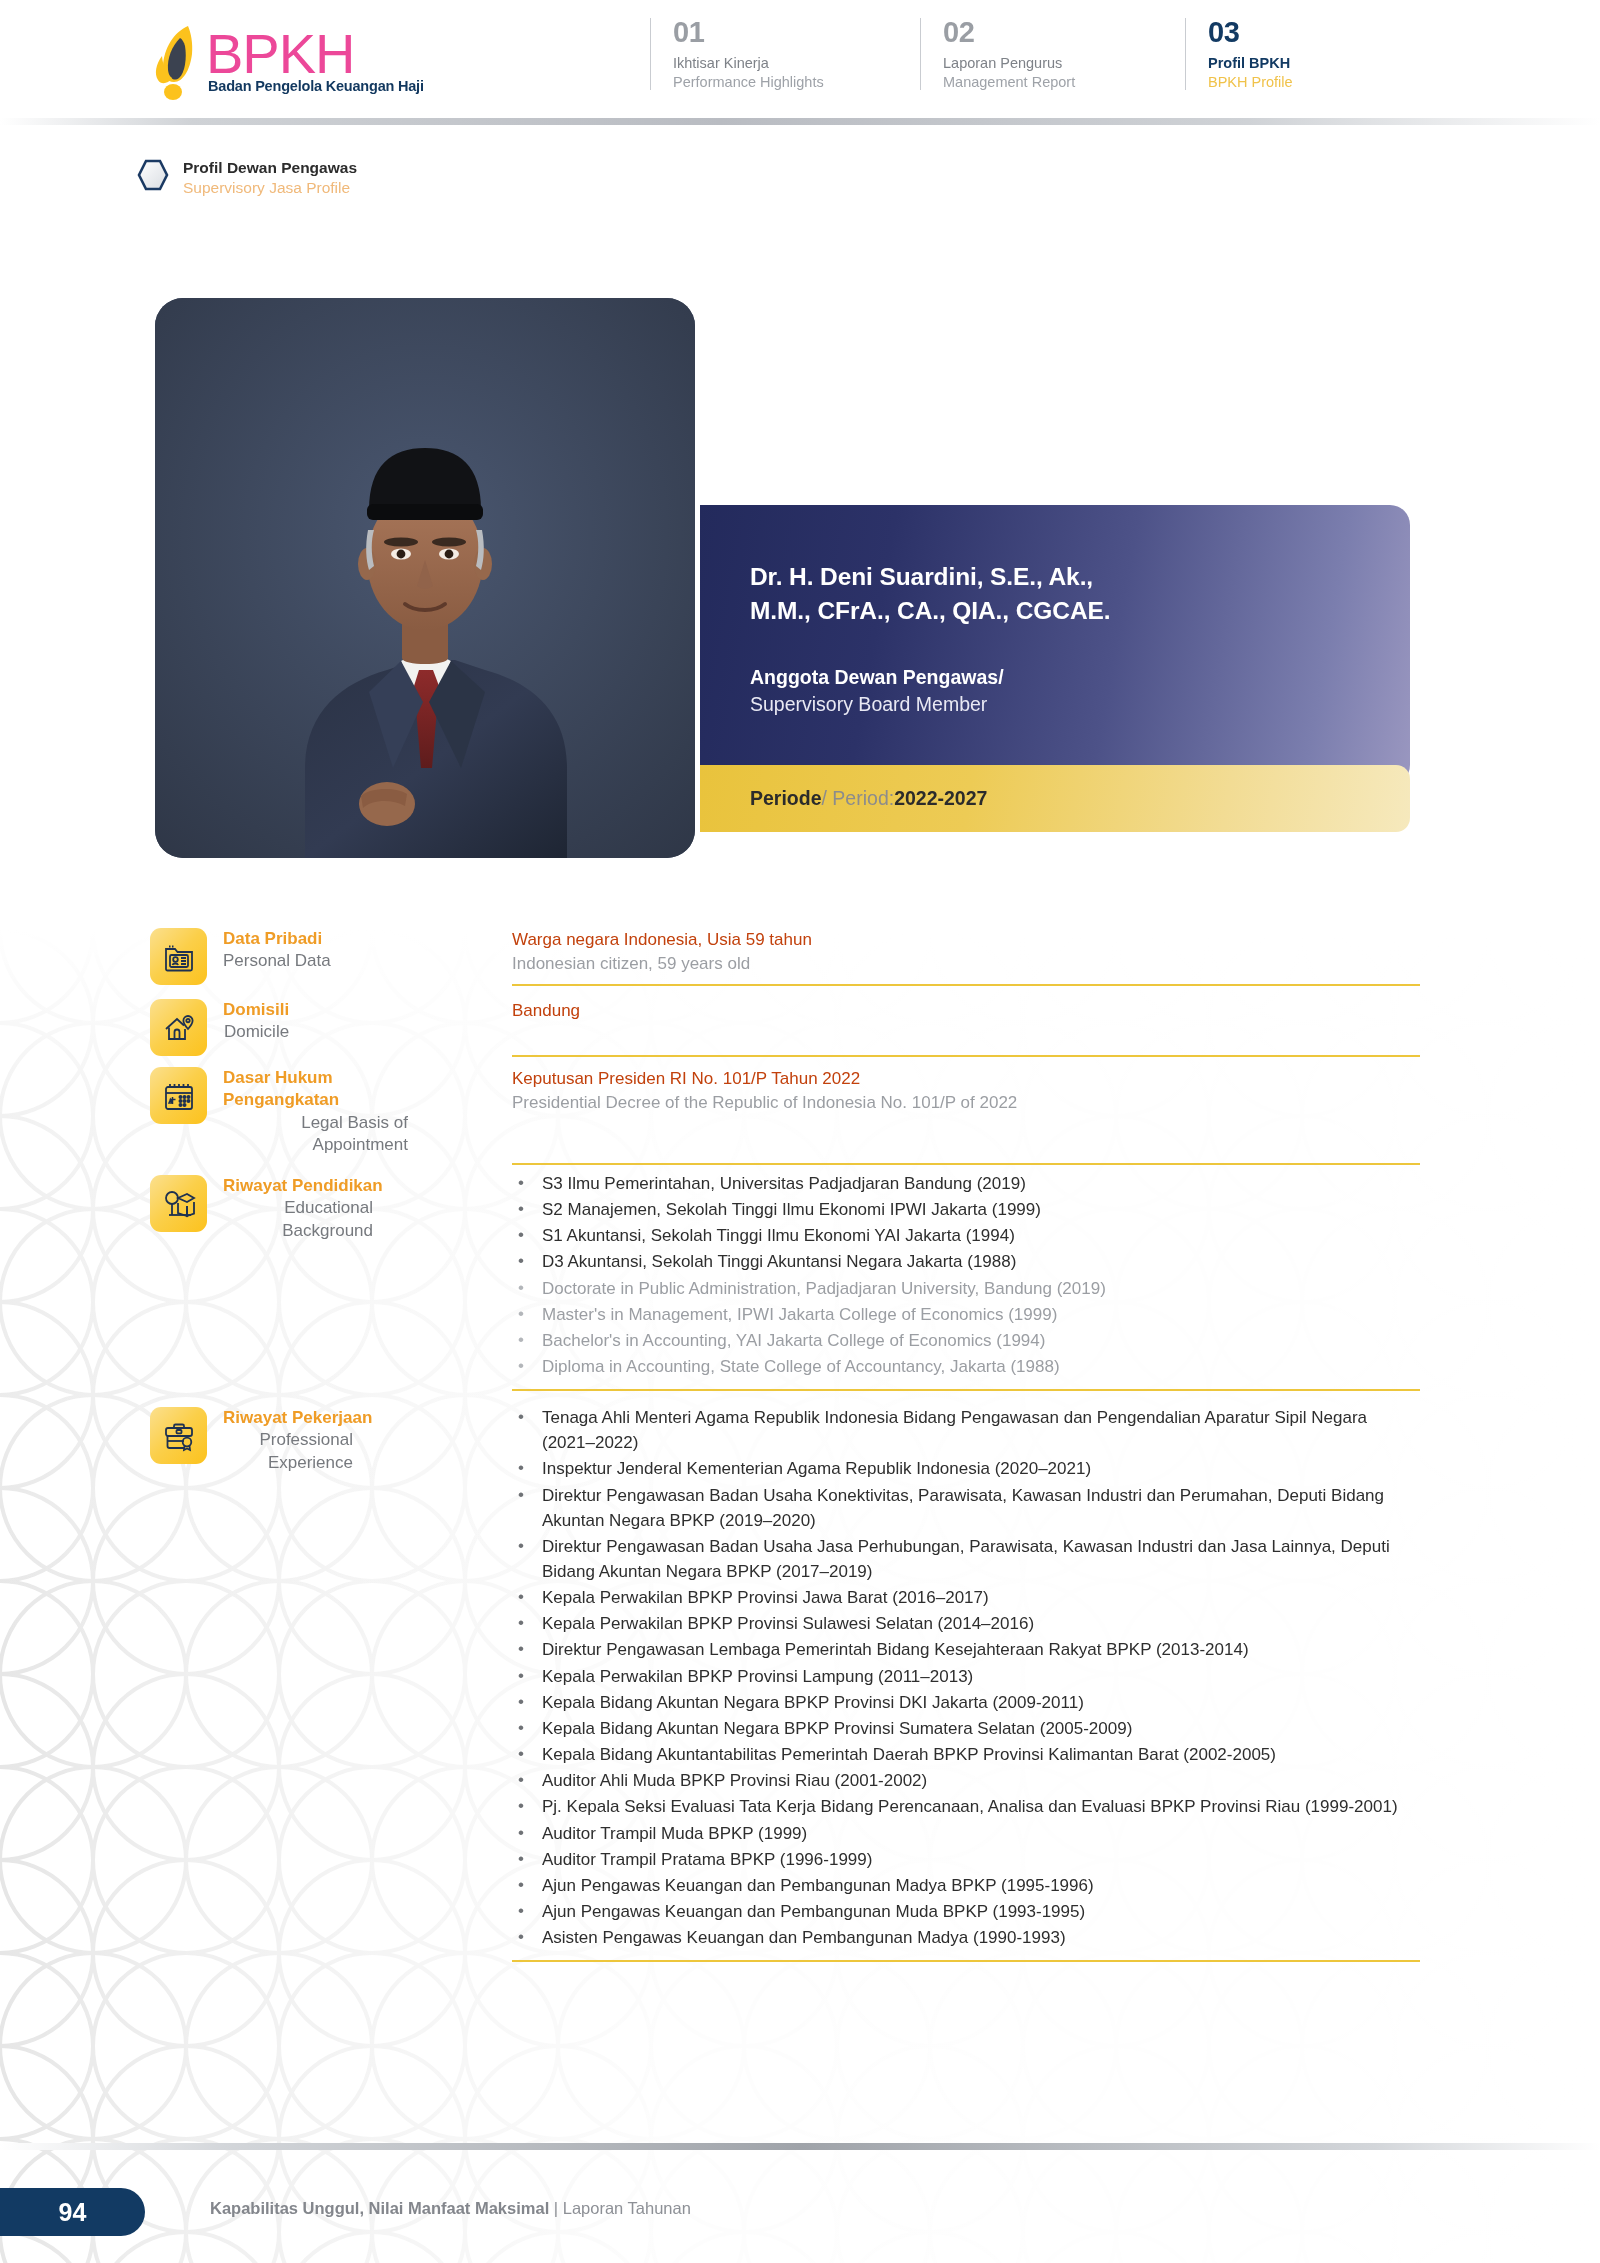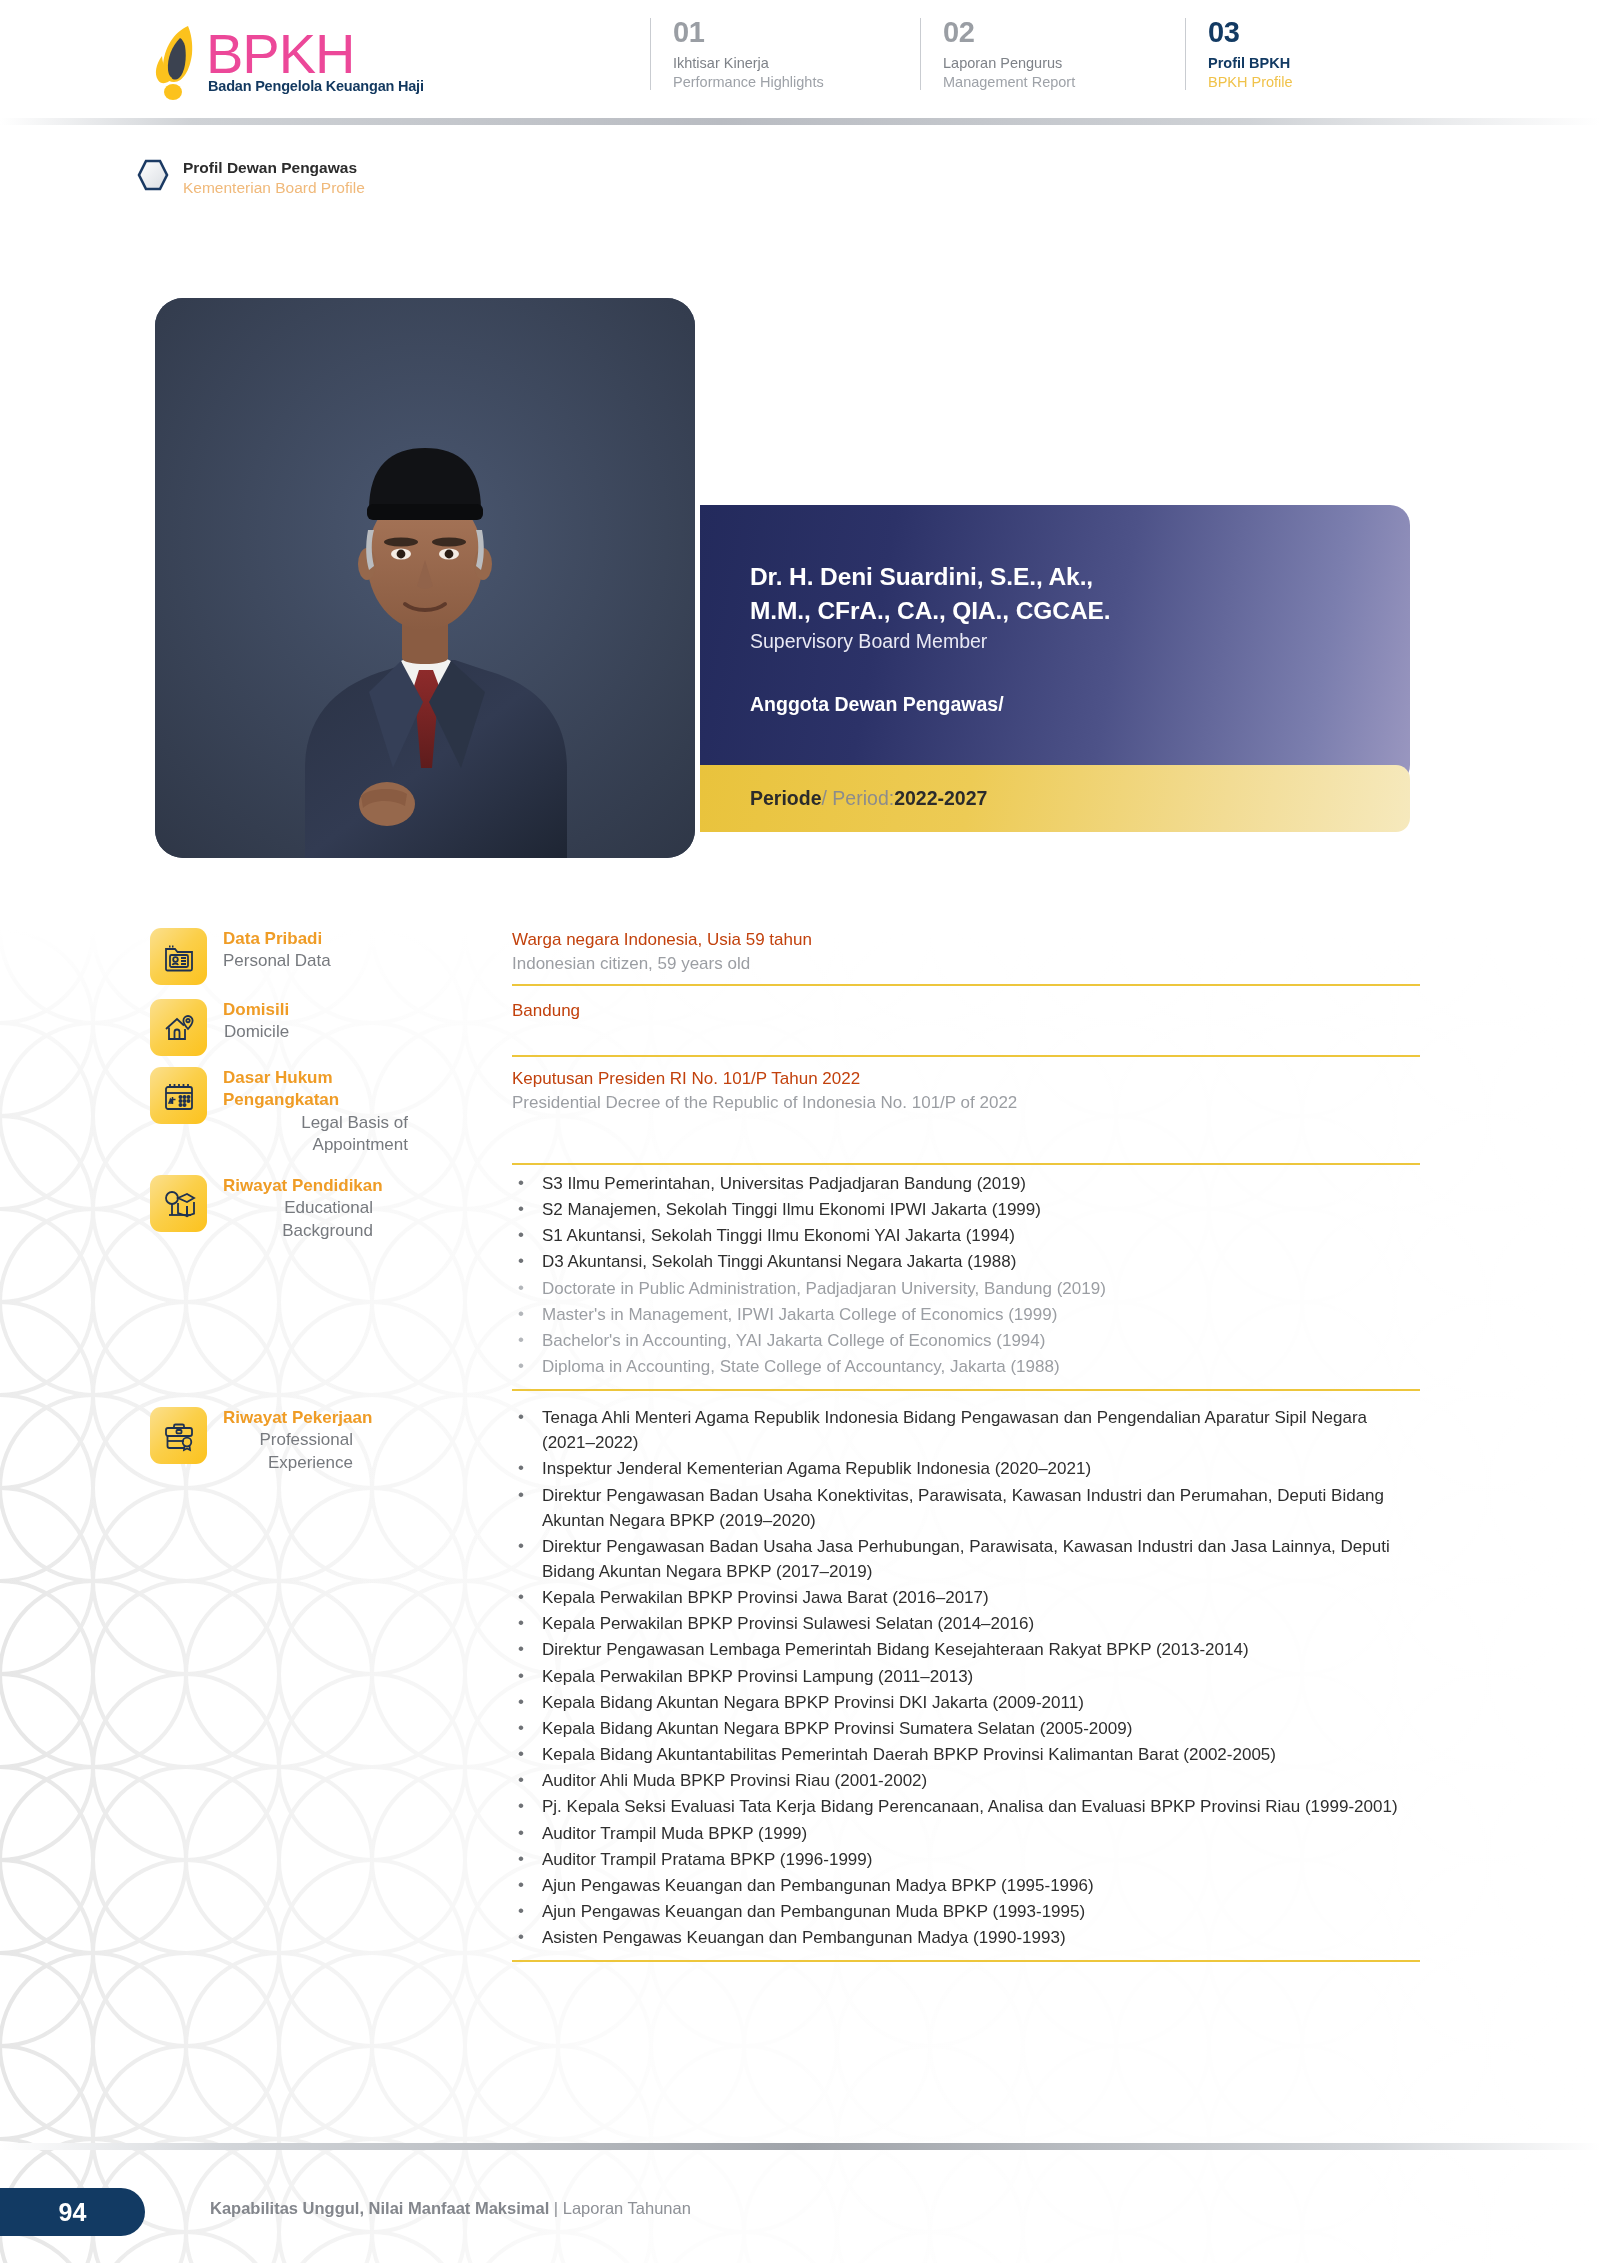--- a/index.html
+++ b/index.html
@@ -251,21 +251,21 @@
     <defs>
       <linearGradient id="hexg" x1="0" y1="0" x2="1" y2="1">
         <stop offset="0" stop-color="#ffffff"></stop>
           <stop offset="1" stop-color="#d9dde2"></stop>
       </linearGradient>
     </defs>
     <path d="M10 3 L24 3 L31 17 L24 31 L10 31 L3 17 Z" fill="url(#hexg)" stroke="#1b3a63" stroke-width="2.6"></path>
   </svg>
   <div id="section-titles">
     <div id="section-id">Profil Dewan Pengawas</div>
-    <div id="section-en">Kementerian Board Profile</div>
+    <div id="section-en">Supervisory Jasa Profile</div>
   </div>
 </div>
 
 <div id="portrait">
   <svg width="540" height="560" viewBox="0 0 540 560" xmlns="http://www.w3.org/2000/svg">
     <defs>
       <radialGradient id="bgv" cx="0.5" cy="0.42" r="0.78">
         <stop offset="0" stop-color="#4a5770"></stop>
           <stop offset="1" stop-color="#2e3646"></stop>
       </radialGradient>
@@ -322,22 +322,22 @@
     <ellipse cx="232" cy="506" rx="28" ry="22" fill="#96684c"></ellipse>
     <path d="M206 498 C214 490 240 488 252 496 L250 508 C236 500 216 502 208 510 Z" fill="#8a5c42"></path>
   </svg>
 </div>
 
 <div id="name-card">
   <div id="nc-name">
     <span>Dr. H. Deni Suardini, S.E., Ak.,</span><br>
     <span>M.M., CFrA., CA., QIA., CGCAE.</span>
   </div>
+  <div id="nc-role-id">Anggota Dewan Pengawas/</div>
   <div id="nc-role-en">Supervisory Board Member</div>
-  <div id="nc-role-id">Anggota Dewan Pengawas/</div>
 </div>
 
 <div id="period-bar">
   <span id="pb-id">Periode</span>
     <span id="pb-en">/ Period: </span>
     <span id="pb-val">2022-2027</span>
 </div>
 
 <div id="info">
 

